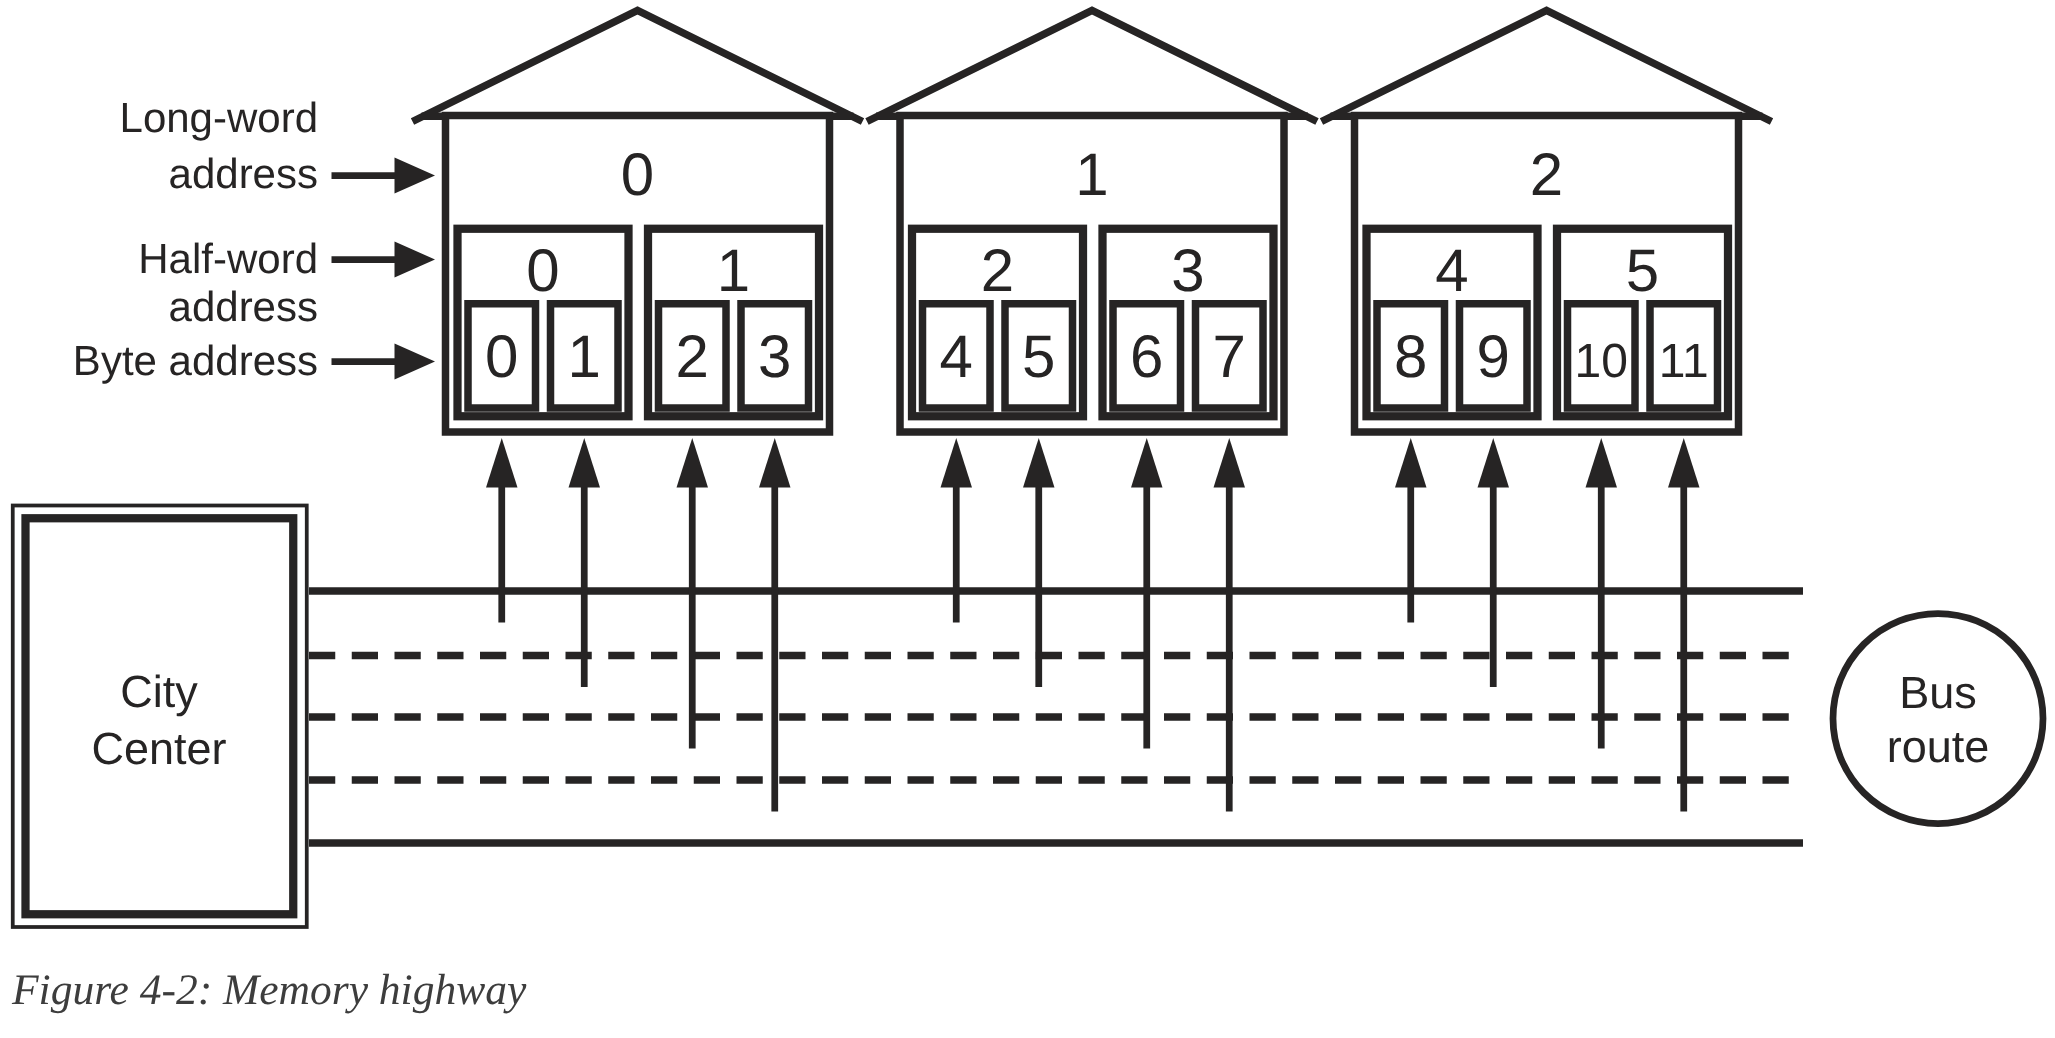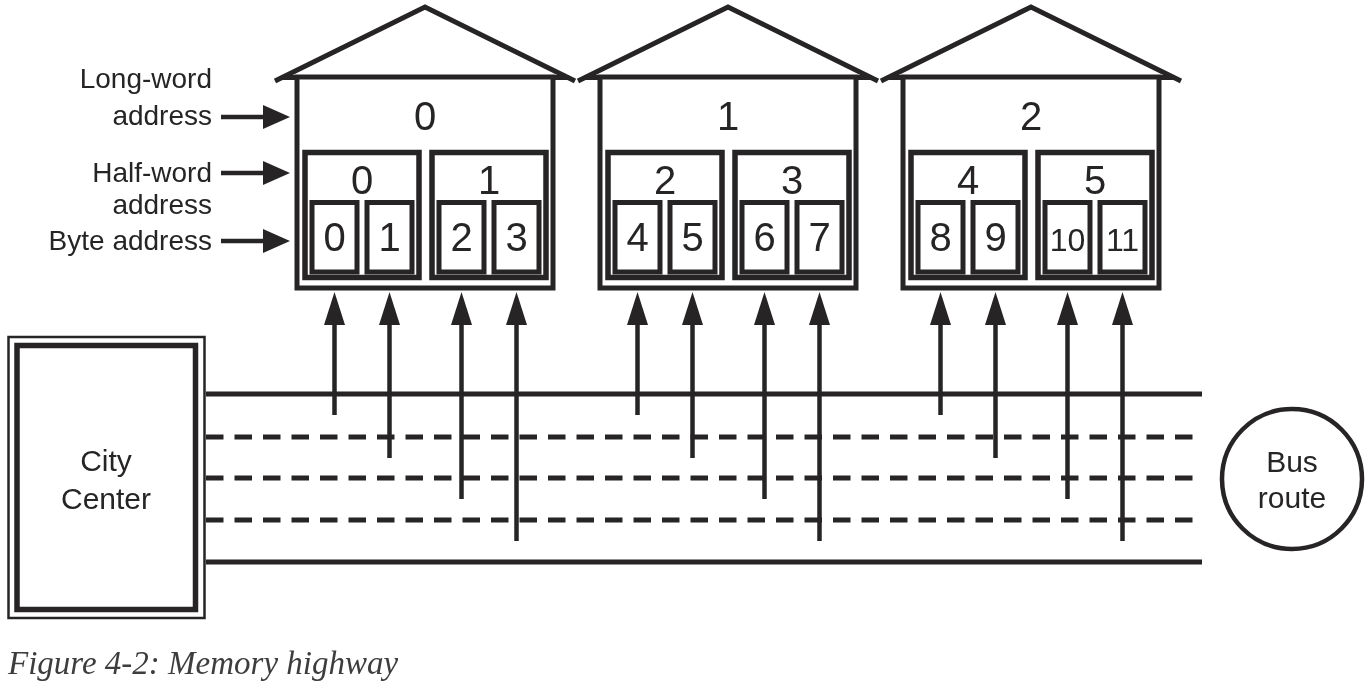--- a/index.html
+++ b/index.html
@@ -15,21 +15,21 @@
     font-family: "Liberation Sans", sans-serif;
     text-anchor: middle;
   }
   svg text.left-label { text-anchor: end; }
   .caption {
     position: absolute;
     left: 8px;
     top: 645px;
     font-family: "Liberation Serif", serif;
     font-style: italic;
-    font-size: 33px;
+    font-size: 29px;
     line-height: 1.1;
     white-space: nowrap;
   }
 </style>
 </head>
 <body style="background: rgb(255, 255, 255);">
 
 <div class="page">
   <svg id="diagram" width="1370" height="640" viewBox="0 0 1370 640">
       <g>

